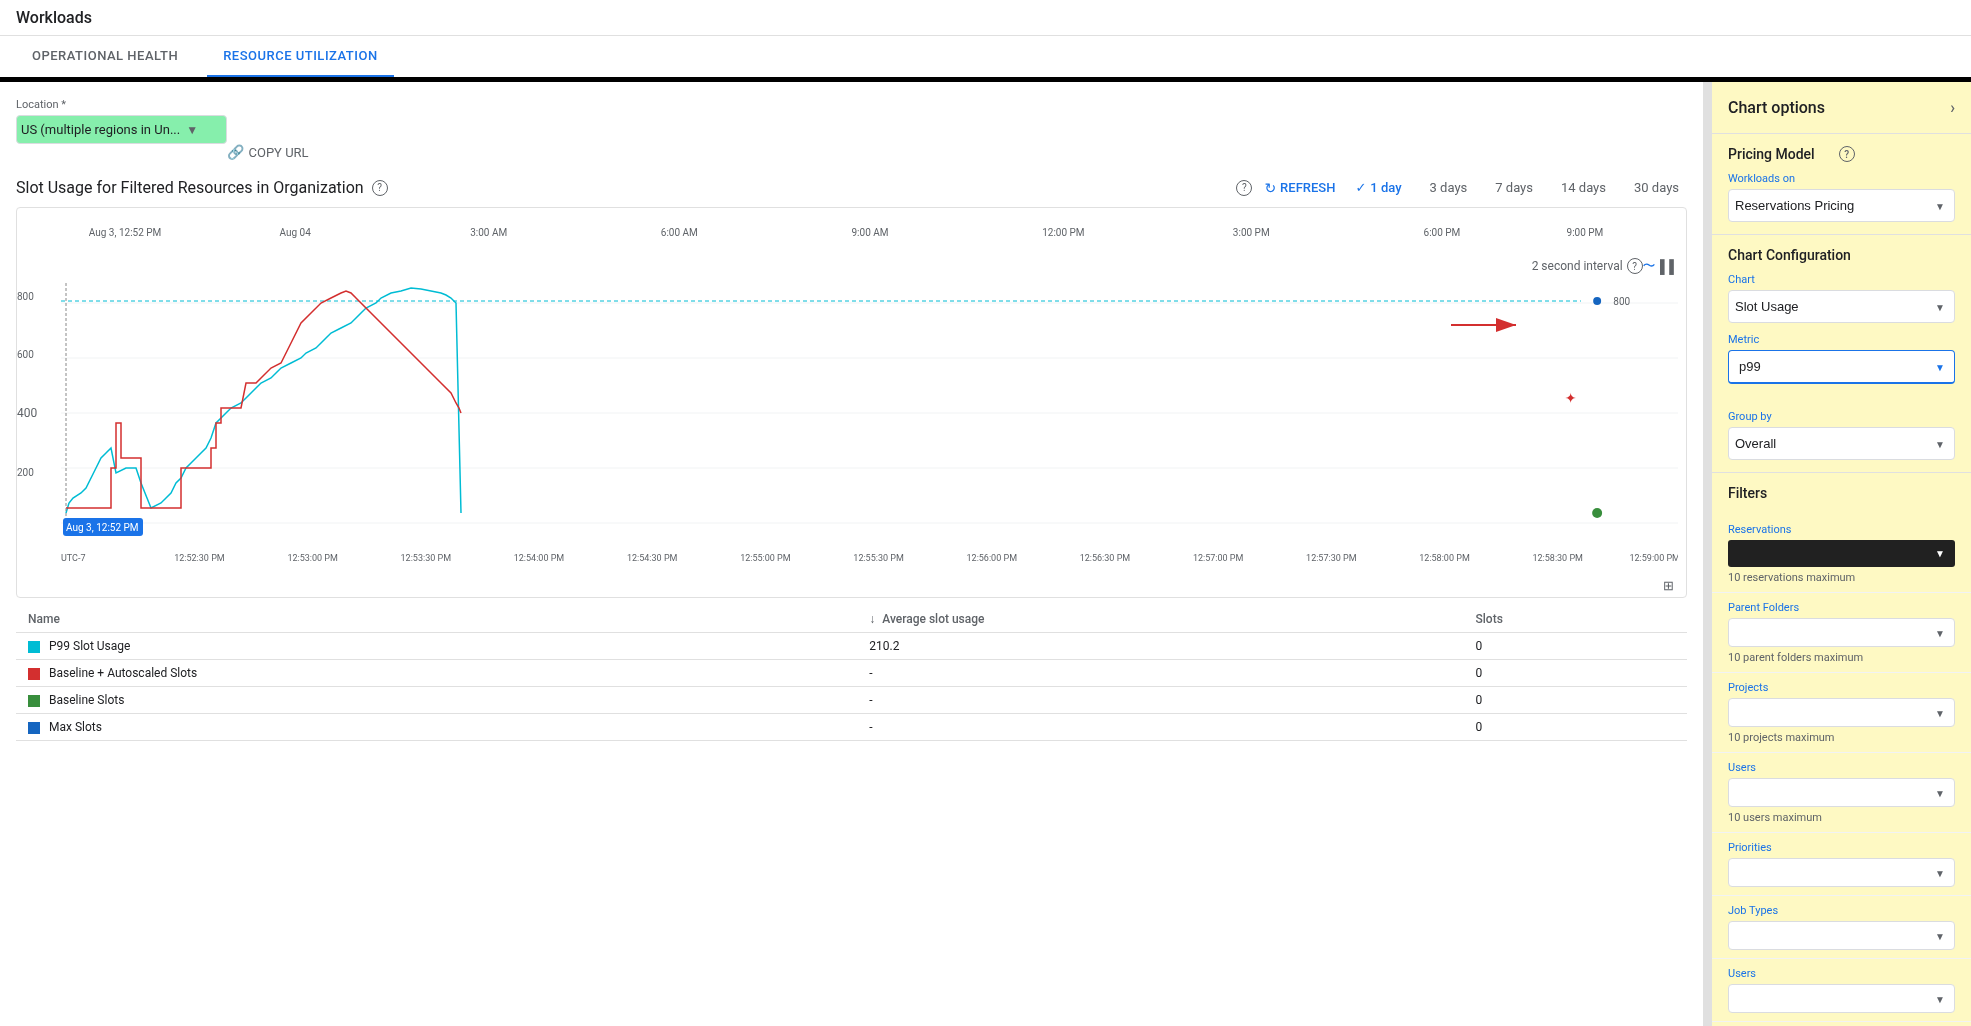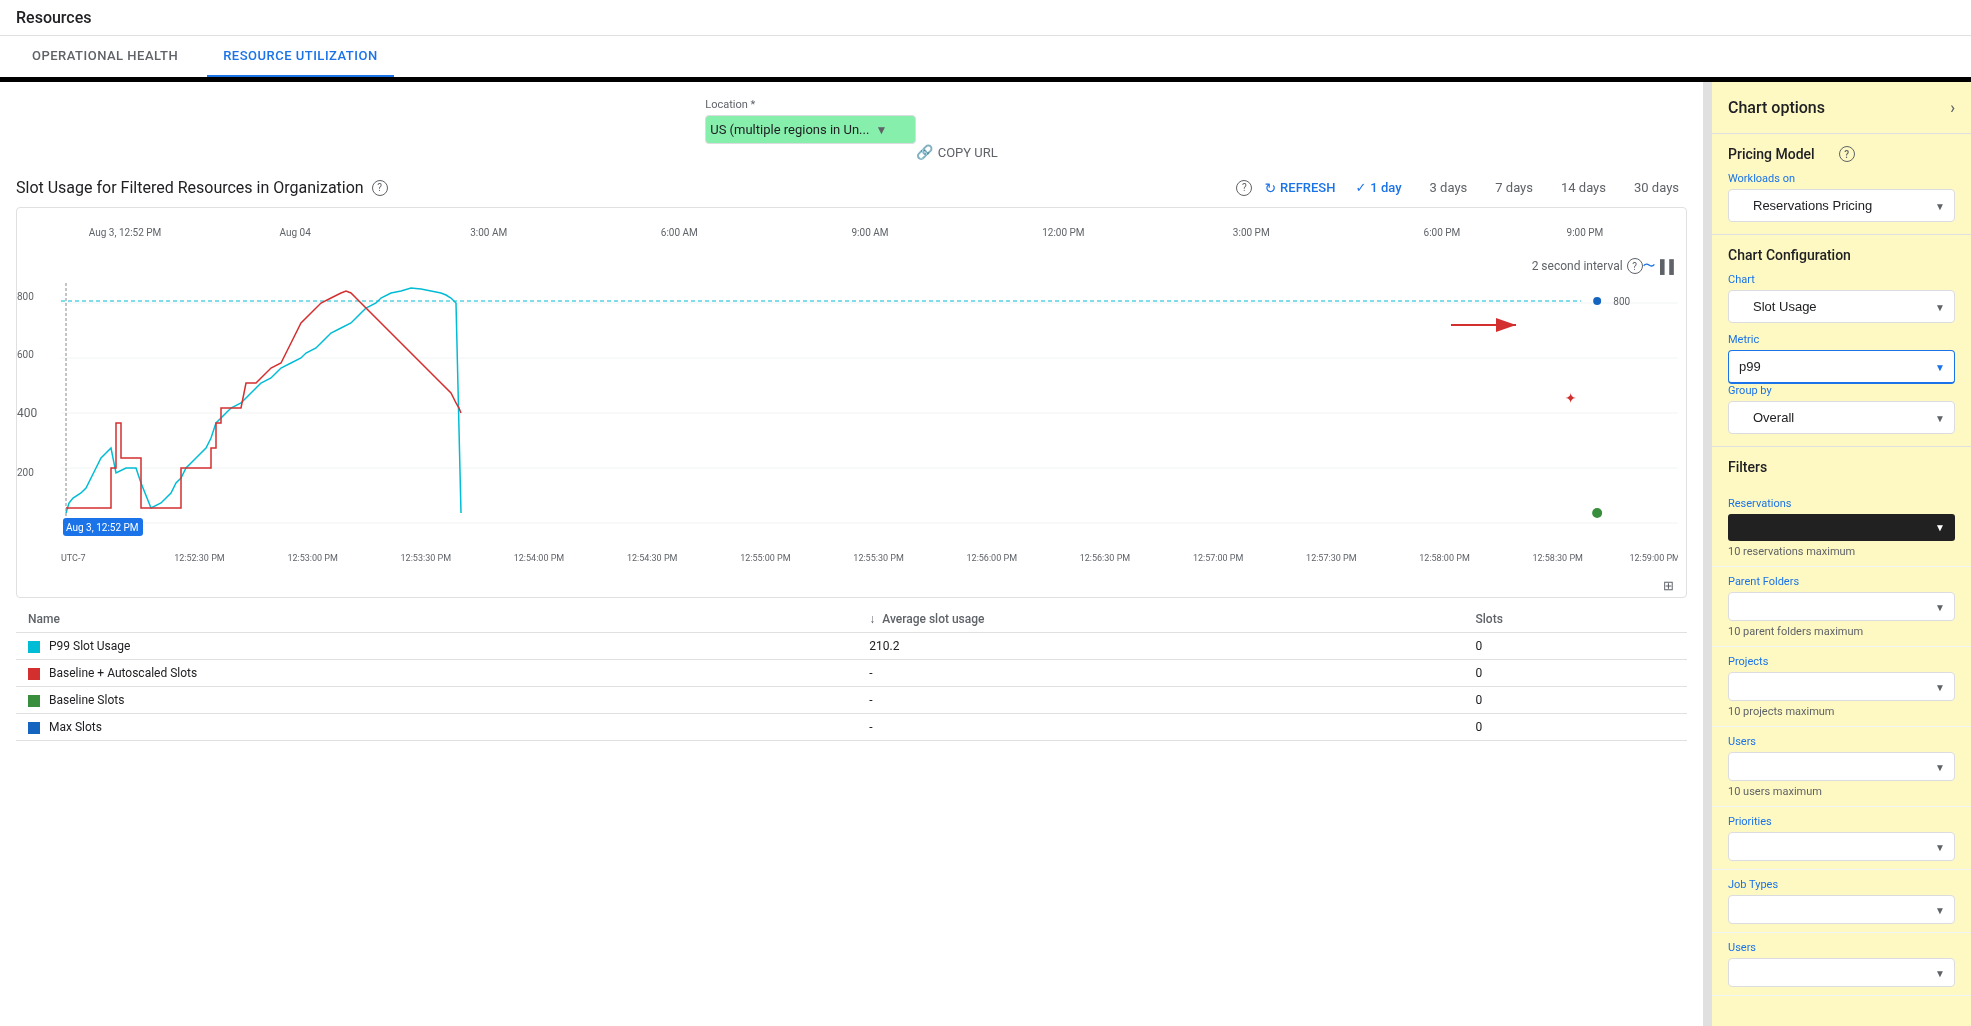--- a/index.html
+++ b/index.html
@@ -50,53 +50,53 @@
     .legend-color-box { width: 12px; height: 12px; display: inline-block; margin-right: 6px; vertical-align: middle; }
     .sort-icon { display: inline-block; margin-right: 4px; color: #5f6368; }
 
     
     .sidebar-header { padding: 16px; font-size: 16px; font-weight: 500; color: #202124; border-bottom: 1px solid #e0e0e0; display: flex; justify-content: space-between; align-items: center; }
     .sidebar-section { padding: 12px 16px; border-bottom: 1px solid #e0e0e0; }
     .sidebar-section-title { font-size: 14px; font-weight: 500; color: #202124; margin-bottom: 10px; display: flex; align-items: center; gap: 24px; }
     .sidebar-label { font-size: 11px; color: #1a73e8; margin-bottom: 4px; }
     .sidebar-select-wrapper { position: relative; }
     .sidebar-select-wrapper::after { content: '▼'; position: absolute; right: 10px; top: 50%; transform: translateY(-50%); font-size: 10px; color: #5f6368; pointer-events: none; }
-    .sidebar-select-wrapper select { width: 100%; border: 1px solid #dadce0; border-radius: 4px; padding: 8px 24px; font-size: 13px; color: #202124; background: #fff; appearance: none; cursor: pointer; }
+    .sidebar-select-wrapper select { width: 100%; border: 1px solid #dadce0; border-radius: 4px; padding: 8px 6px; font-size: 13px; color: #202124; background: #fff; appearance: none; cursor: pointer; }
     .filter-item { padding: 8px 16px; border-bottom: 1px solid #f1f3f4; }
     .filter-label { font-size: 11px; color: #1a73e8; margin-bottom: 4px; }
     .filter-select-wrapper { position: relative; }
     .filter-select-wrapper::after { content: '▼'; position: absolute; right: 10px; top: 50%; transform: translateY(-50%); font-size: 10px; color: #5f6368; pointer-events: none; }
     .filter-select-wrapper select { width: 100%; border: 1px solid #dadce0; border-radius: 4px; padding: 6px 10px; font-size: 13px; color: #202124; background: #fff; appearance: none; cursor: pointer; }
     .filter-black-box { background: #212121; color: #212121; border-radius: 3px; padding: 6px 10px; font-size: 13px; width: 100%; cursor: pointer; display: flex; justify-content: space-between; align-items: center; }
     .filter-hint { font-size: 11px; color: #5f6368; margin-top: 4px; }
 
     .metric-select-wrapper { position: relative; }
     .metric-select-wrapper::after { content: '▼'; position: absolute; right: 10px; top: 50%; transform: translateY(-50%); font-size: 10px; color: #1a73e8; pointer-events: none; }
     .metric-select-wrapper select { width: 100%; border: 1px solid #1a73e8; border-radius: 4px; padding: 8px 10px; font-size: 13px; color: #202124; background: #fff; appearance: none; cursor: pointer; border-bottom: 2px solid #1a73e8; }
 
     .info-icon { width: 16px; height: 16px; border-radius: 50%; border: 1px solid #5f6368; display: inline-flex; align-items: center; justify-content: center; font-size: 10px; color: #5f6368; cursor: pointer; }
     .x-label { font-size: 10px; fill: #5f6368; }
   </style>
 </head>
 <body>
 
 <div class="top-bar">
-  <span class="top-bar-title">Resources</span>
+  <span class="top-bar-title">Workloads</span>
 </div>
 
 <div class="tabs">
   <div class="tab">OPERATIONAL HEALTH</div>
   <div class="tab active">RESOURCE UTILIZATION</div>
 </div>
 
 <div class="main-layout">
 
   <div class="left-content">
 
-    <div style="display:flex; align-items:flex-end; justify-content:center; margin-bottom:16px;">
+    <div style="display:flex; align-items:flex-end; justify-content:flex-start; margin-bottom:16px;">
       <div class="location-section">
         <div class="location-label">Location *</div>
         <div class="location-select">
           <span>US (multiple regions in Un...</span>
           <span style="color:#5f6368; font-size:12px;">▼</span>
         </div>
       </div>
       <div class="copy-url-btn">
         <span style="font-size:14px;">🔗</span>
         <span>COPY URL</span>
@@ -340,21 +340,21 @@
         <div class="sidebar-label" style="color:#1a73e8;">Metric</div>
         <div class="metric-select-wrapper">
           <select style="border-color:#1a73e8; border-bottom:2px solid #1a73e8;">
             <option>p99</option>
             <option>p50</option>
             <option>average</option>
           </select>
         </div>
       </div>
 
-      <div style="margin-top:0;">
+      <div style="margin-top:26px;">
         <div class="sidebar-label">Group by</div>
         <div class="sidebar-select-wrapper">
           <select>
             <option>Overall</option>
             <option>Reservation</option>
             <option>Project</option>
           </select>
         </div>
       </div>
     </div>

